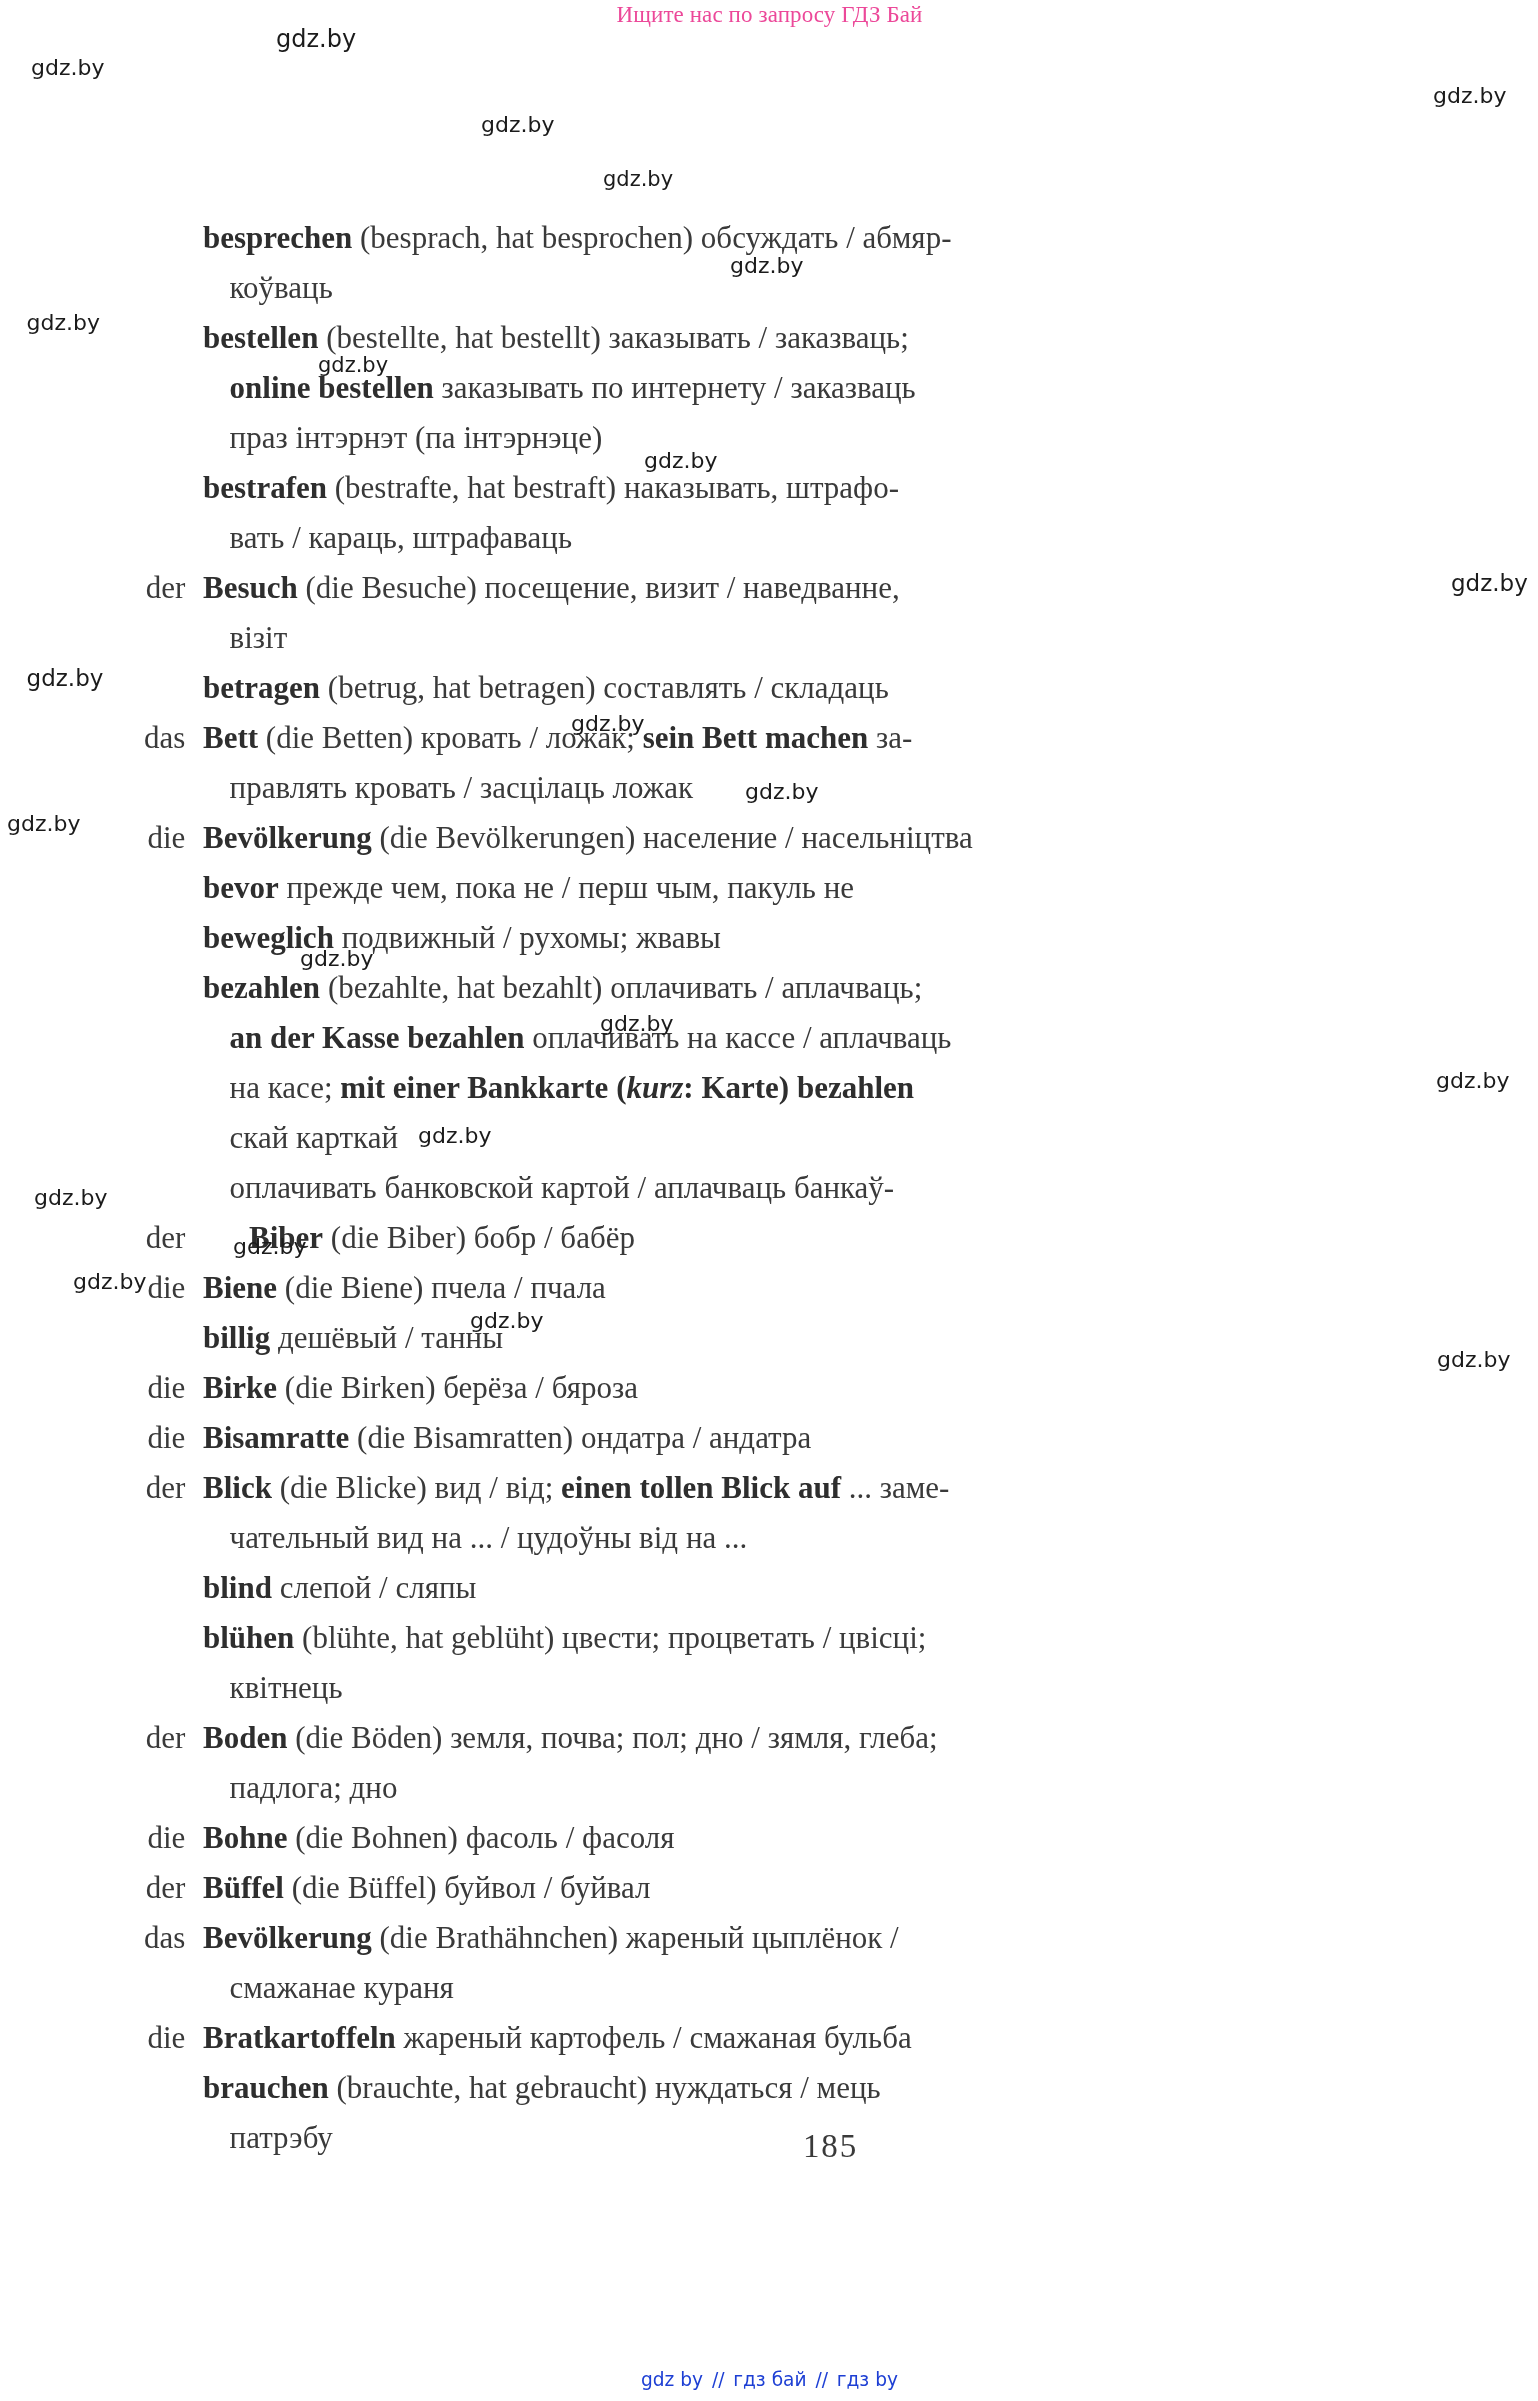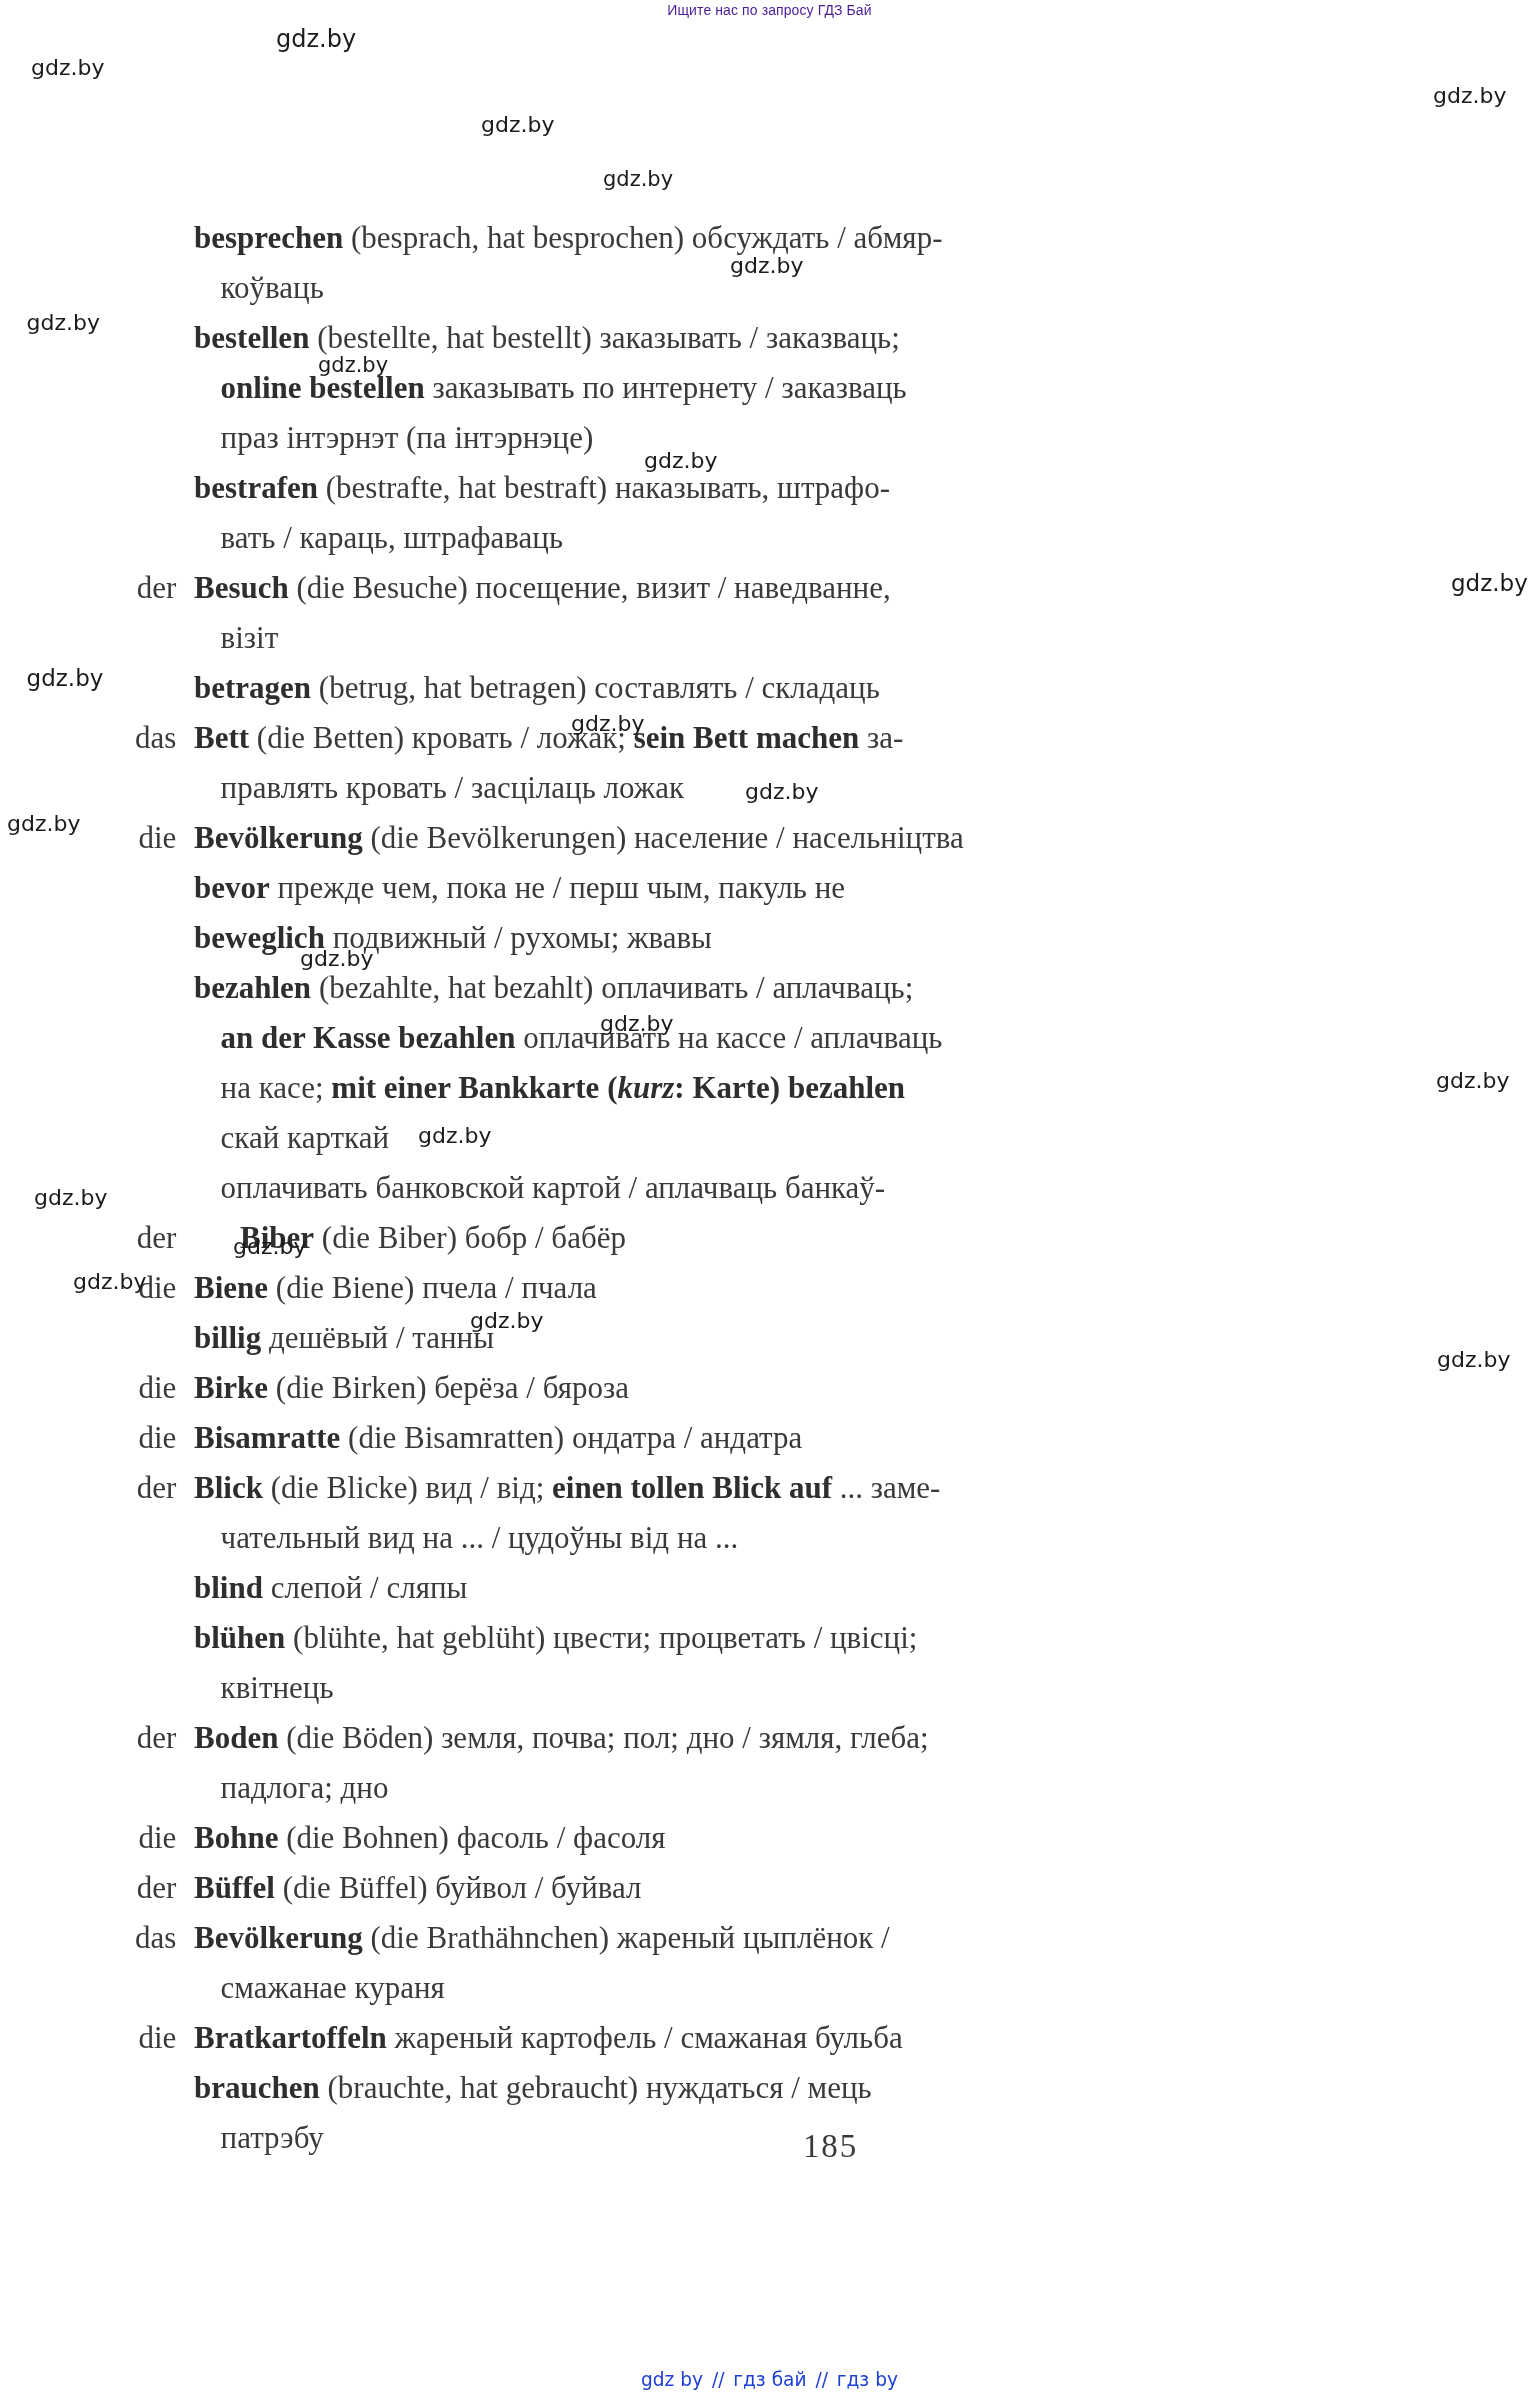--- a/index.html
+++ b/index.html
@@ -34,31 +34,31 @@
   
   #promo-header {
     position: absolute;
     top: 1.8px;
     left: 0;
     width: 100%;
     text-align: center;
     z-index: 6;
   }
   #promo-header .promo-text {
-    font-family: Liberation Sans, sans-serif;
-    font-size: 14px;
-    color: #4c1d95;
+    font-family: Liberation Serif, serif;
+    font-size: 23px;
+    color: #ec4899;
     letter-spacing: 0.1px;
   }
 
   
   #page-body {
     position: absolute;
     top: 213px;
-    left: 8px;
+    left: 17px;
     width: 1461px;
     z-index: 2;
   }
 
   .entry {
     display: flex;
     align-items: flex-start;
     width: 1539px;
   }
   .art-col {

